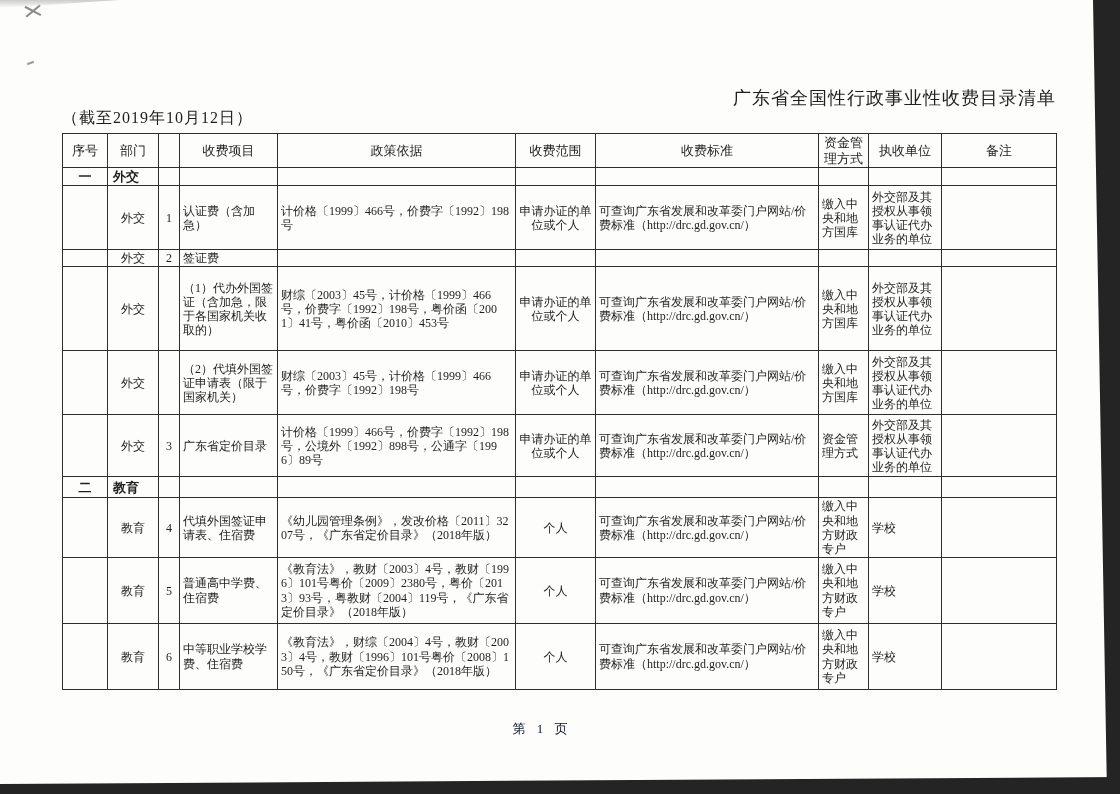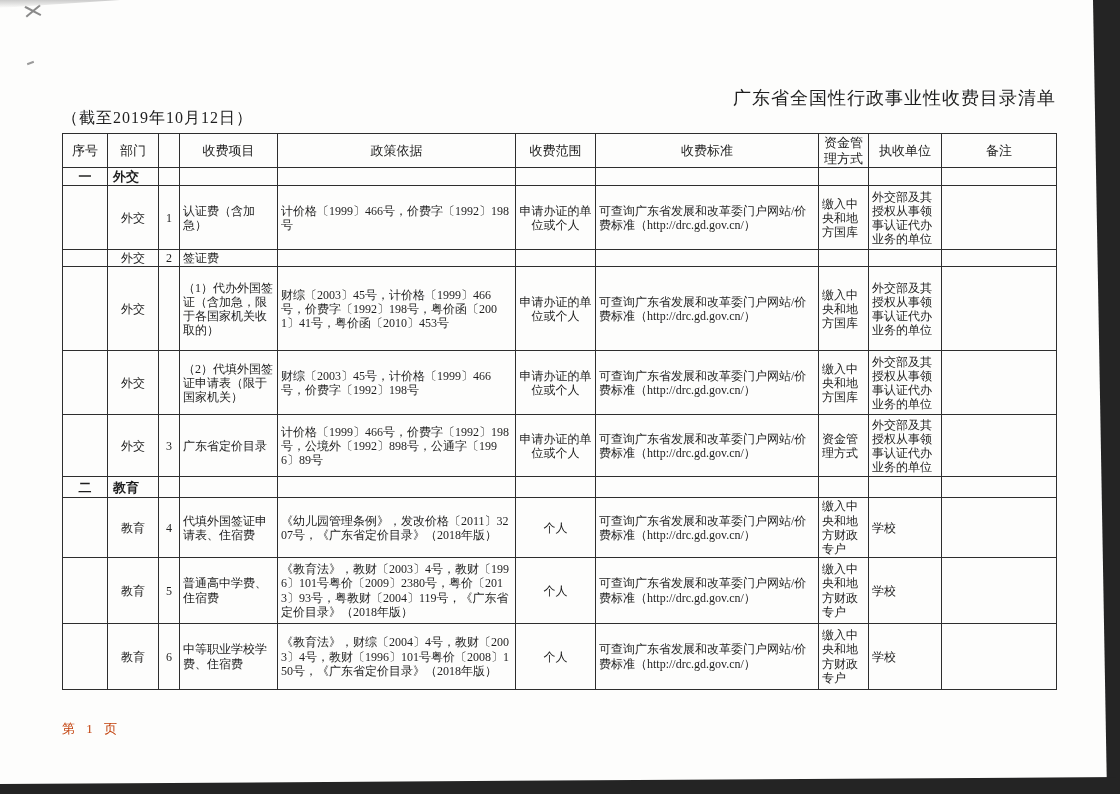--- a/index.html
+++ b/index.html
@@ -50,22 +50,22 @@
   tbody tr:nth-child(2) td{height:61px;}
   tbody tr:nth-child(3) td{height:13px;}
   tbody tr:nth-child(4) td{height:81px;}
   tbody tr:nth-child(5) td{height:61px;}
   tbody tr:nth-child(6) td{height:59px;}
   tbody tr:nth-child(7) td{height:18px;}
   tbody tr:nth-child(8) td{height:54px;}
   tbody tr:nth-child(9) td{height:63px;}
   tbody tr:nth-child(10) td{height:63px;}
 
-  .footer{position:absolute;top:720px;left:62px;width:960px;text-align:left;
-    font-size:13px;color:#c2410c;letter-spacing:4px;}
+  .footer{position:absolute;top:720px;left:62px;width:960px;text-align:center;
+    font-size:13px;color:#0f172a;letter-spacing:4px;}
 </style>
 </head>
 <body>
 
 <div class="page">
 
   <div class="pen-mark"></div>
   <div class="pen-dot"></div>
   <div class="edge-top"></div>
 

